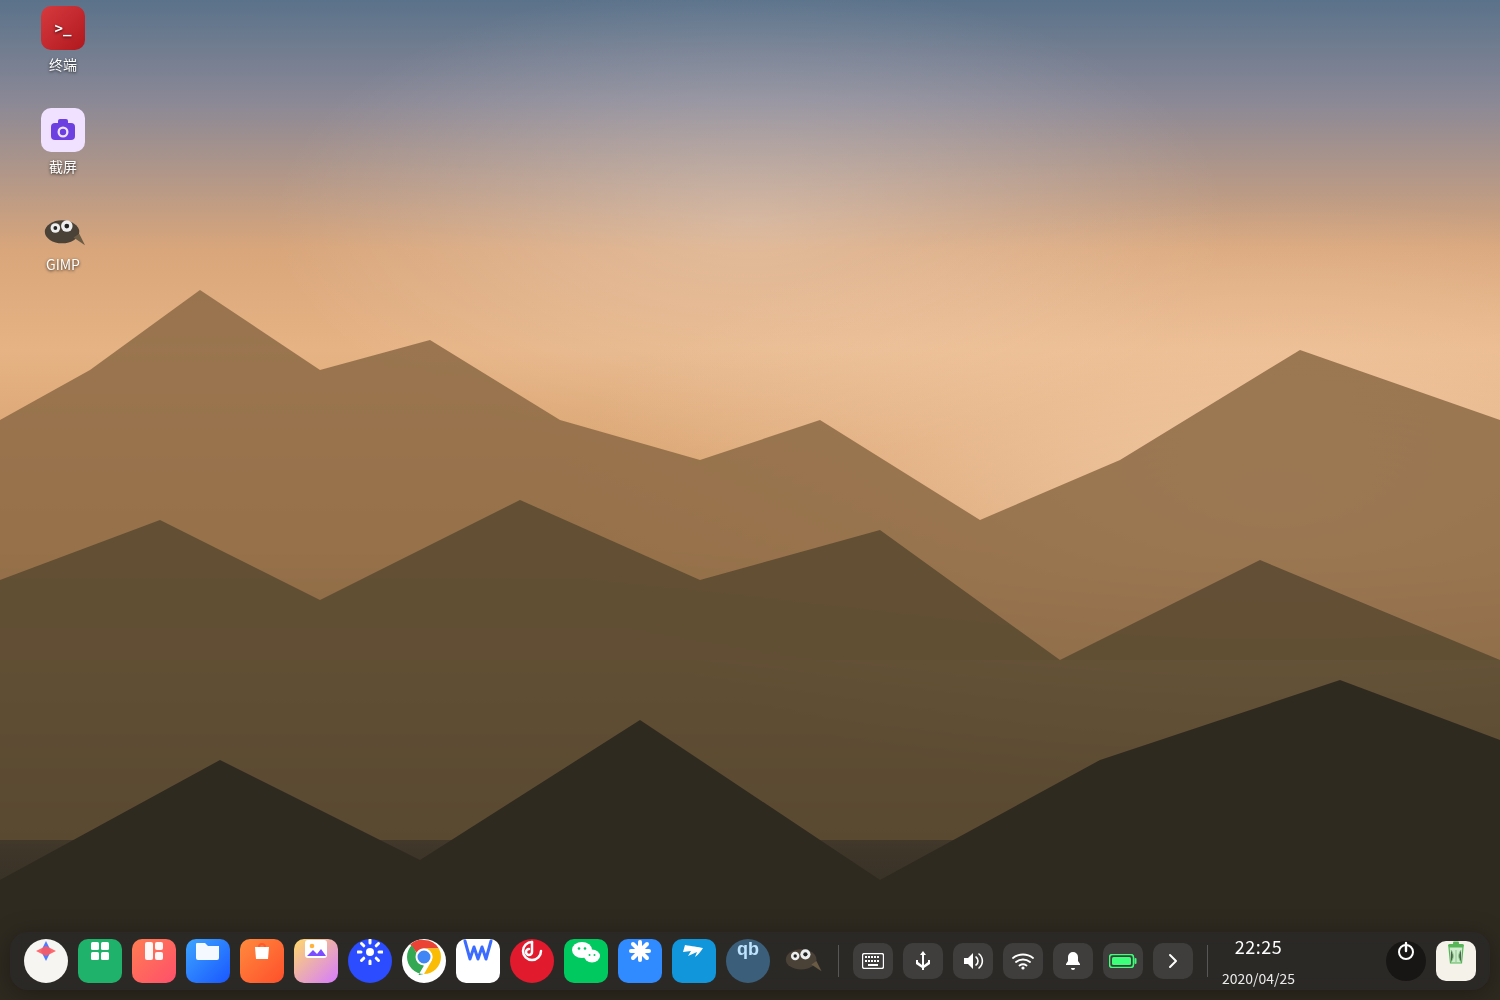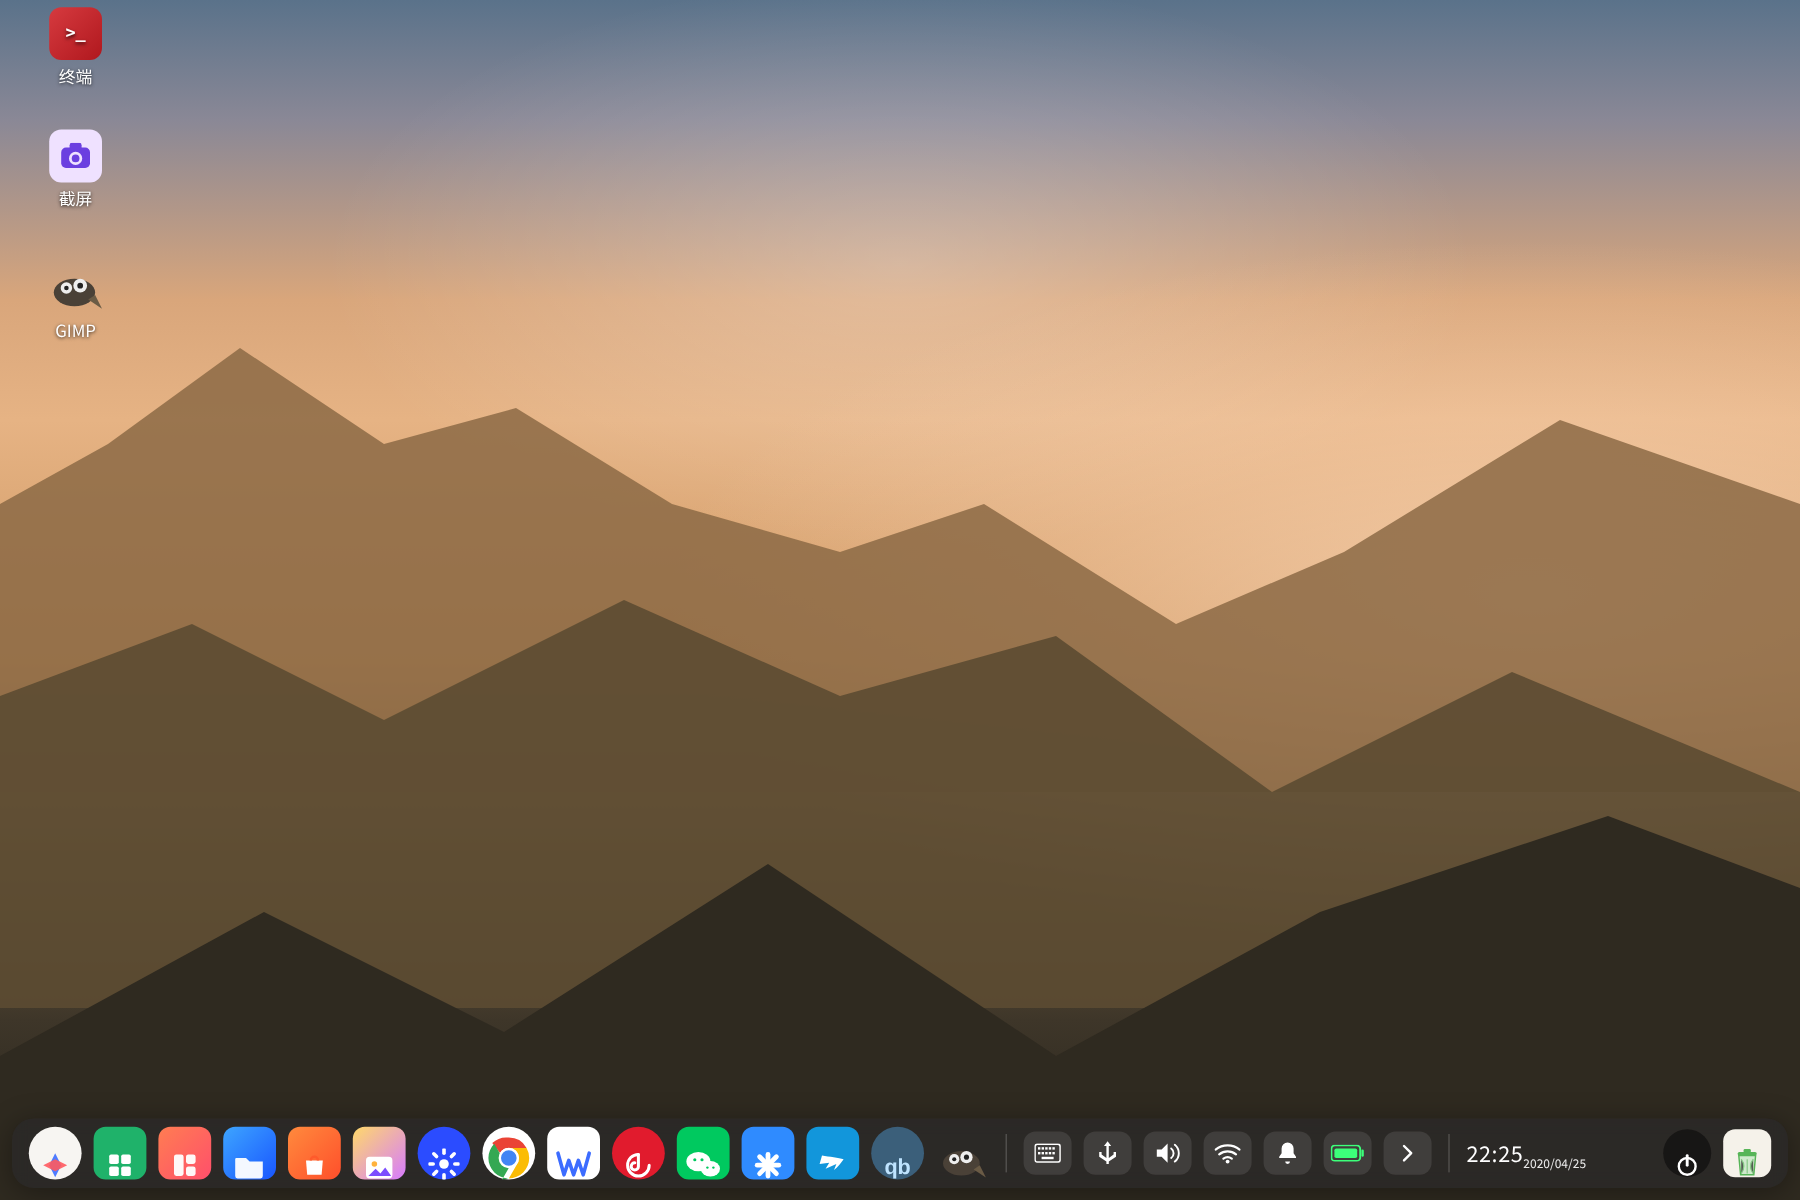--- a/index.html
+++ b/index.html
@@ -16,25 +16,25 @@
   
   .dicon{position:absolute;left:24px;width:78px;text-align:center;color:#fff;text-shadow:0 1px 3px rgba(0,0,0,.8);font-size:14px;line-height:1.2;user-select:none;cursor:pointer}
   .dicon .tile{width:44px;height:44px;margin:0 auto 6px;border-radius:10px;display:flex;align-items:center;justify-content:center}
   .dicon .label{display:block}
 
   
   #dock{position:absolute;left:10px;right:10px;bottom:10px;height:58px;border-radius:18px;
     background:rgba(40,40,44,.55);backdrop-filter:blur(6px);
     display:flex;align-items:center;padding:0 14px;gap:10px;box-shadow:0 4px 24px rgba(0,0,0,.35)}
   .sep{width:1px;height:32px;background:rgba(255,255,255,.22);margin:0 4px}
-  .dockicon{width:44px;height:44px;border-radius:12px;display:flex;align-items:flex-end;justify-content:center;cursor:pointer;flex:0 0 auto}
+  .dockicon{width:44px;height:44px;border-radius:12px;display:flex;align-items:flex-start;justify-content:center;cursor:pointer;flex:0 0 auto}
   .tray{width:40px;height:36px;border-radius:10px;background:rgba(255,255,255,.10);display:flex;align-items:center;justify-content:center;cursor:pointer;flex:0 0 auto}
-  #clock{color:#fff;display:flex;flex-direction:row;align-items:center;justify-content:center;line-height:1;cursor:pointer}
+  #clock{color:#fff;display:flex;flex-direction:column;align-items:center;justify-content:center;line-height:1;cursor:pointer}
   #clock .time{font-size:18px;letter-spacing:.5px}
-  #clock .date{font-size:10px;opacity:.9;margin-top:16px}
+  #clock .date{font-size:14px;opacity:.9;margin-top:16px}
   #spacer{flex:1 1 auto}
 
   
   .square{border-radius:10px}
   .round{border-radius:50%}
 </style>
 </head>
 <body>
 
 <div id="desktop">
@@ -67,21 +67,21 @@
       <svg width="26" height="22" viewBox="0 0 26 22">
         <rect x="1" y="4" width="24" height="17" rx="4" fill="#6b3fe0"></rect>
         <rect x="8" y="0" width="10" height="6" rx="2" fill="#6b3fe0"></rect>
         <circle cx="13" cy="13" r="5.5" fill="#efe1ff"></circle>
         <circle cx="13" cy="13" r="3.2" fill="#6b3fe0"></circle>
       </svg>
     </div>
     <span class="label">截屏</span>
   </div>
 
-  <div class="dicon" style="top:218px">
+  <div class="dicon" style="top:206px">
     <div class="tile" style="background:transparent">
       <svg width="46" height="40" viewBox="0 0 46 40">
         <ellipse cx="22" cy="24" rx="18" ry="12" fill="#4a4137"></ellipse>
         <circle cx="15" cy="20" r="5" fill="#eee"></circle>
           <circle cx="15" cy="20" r="2" fill="#222"></circle>
         <circle cx="27" cy="18" r="6" fill="#eee"></circle>
           <circle cx="27" cy="18" r="2.5" fill="#222"></circle>
         <path d="M34 30 L46 38 L40 26 Z" fill="#6a5b45"></path>
       </svg>
     </div>

